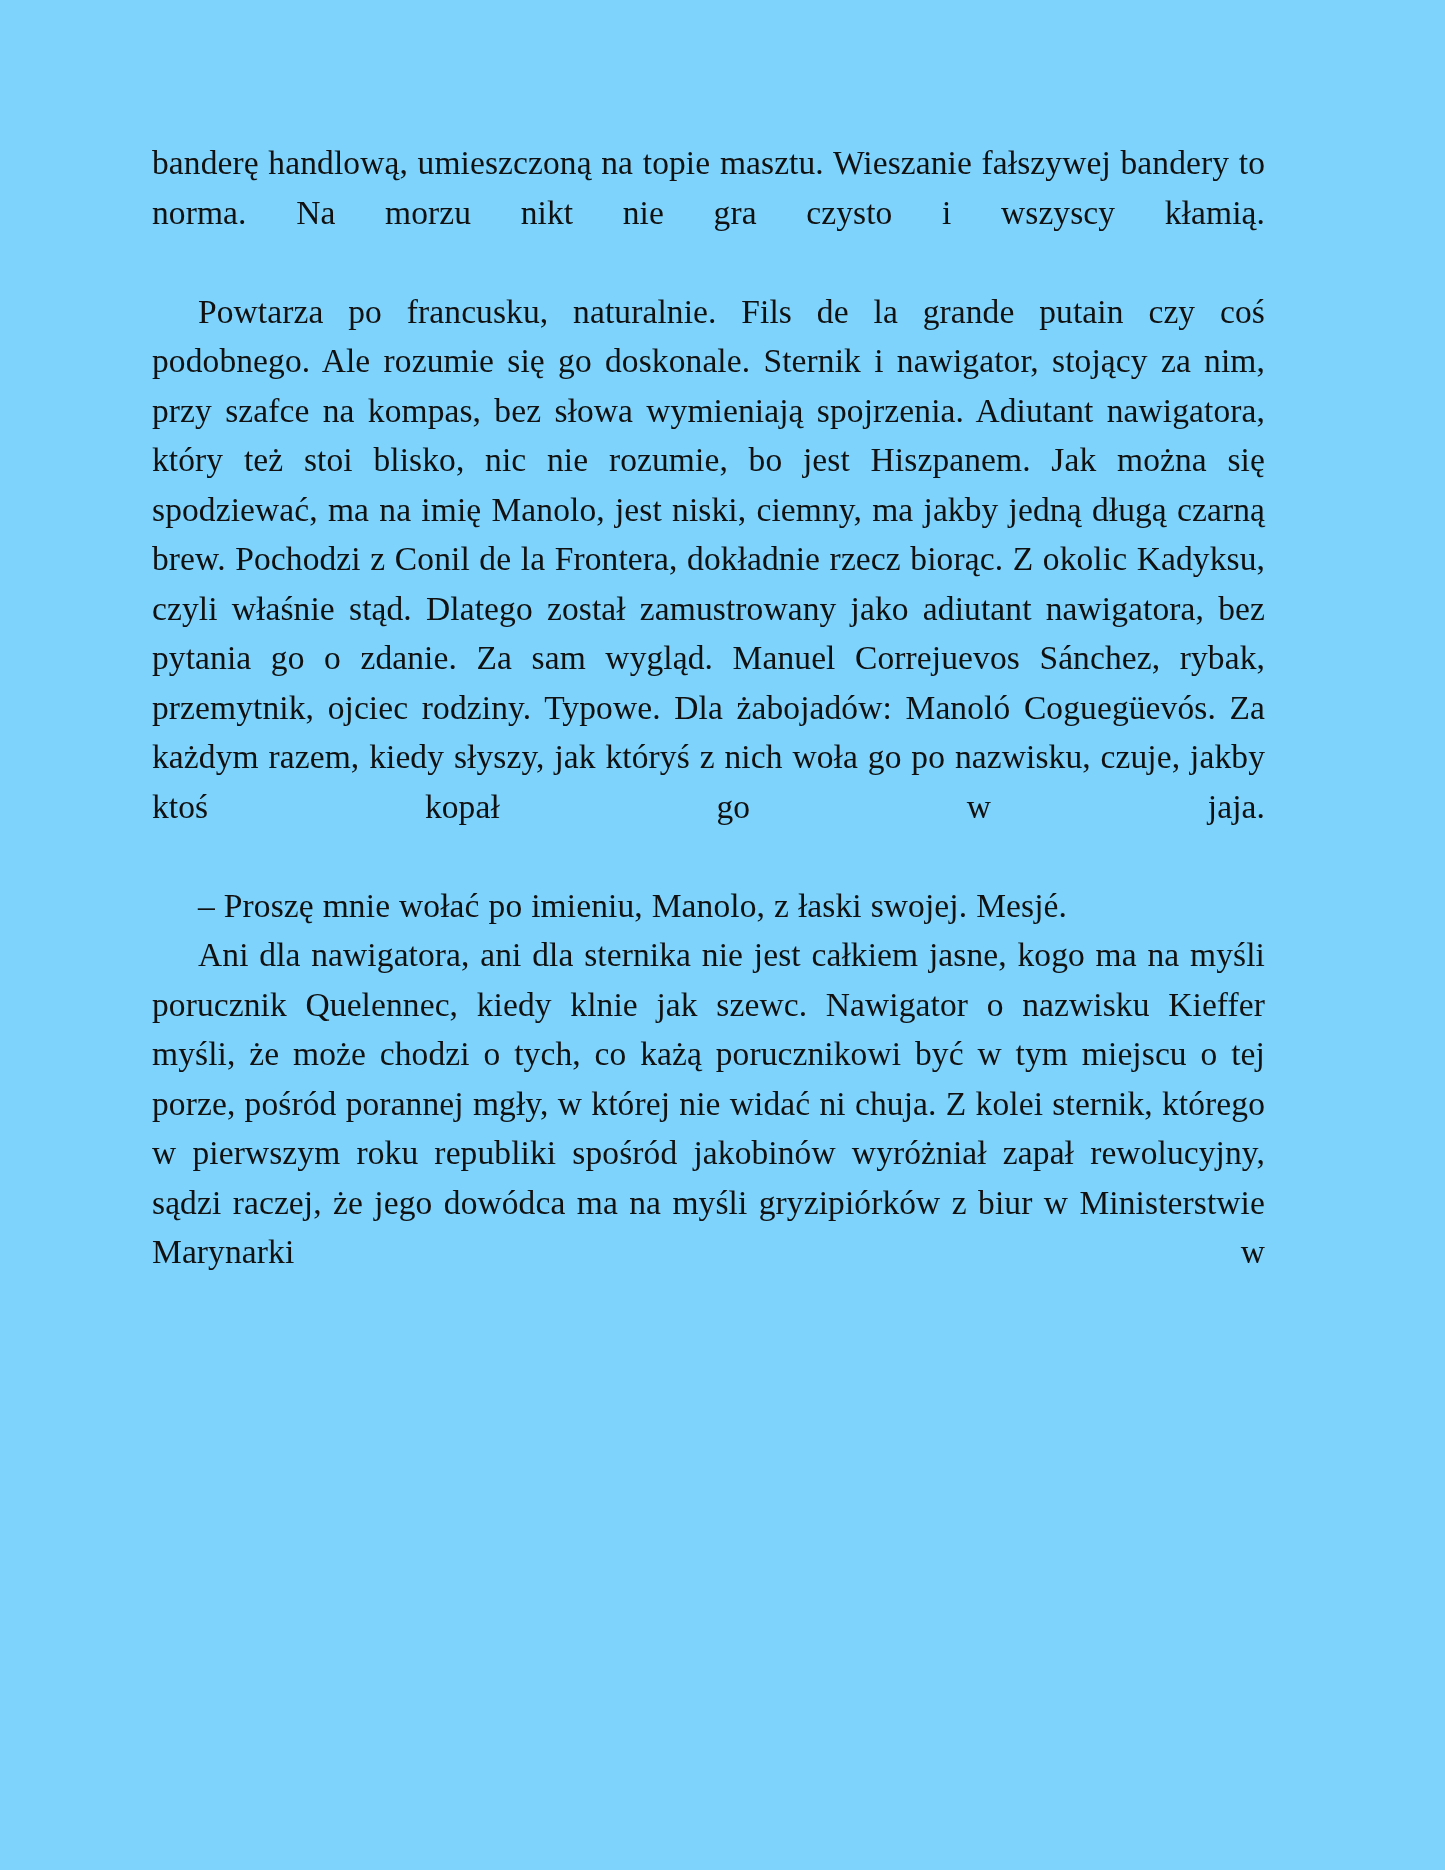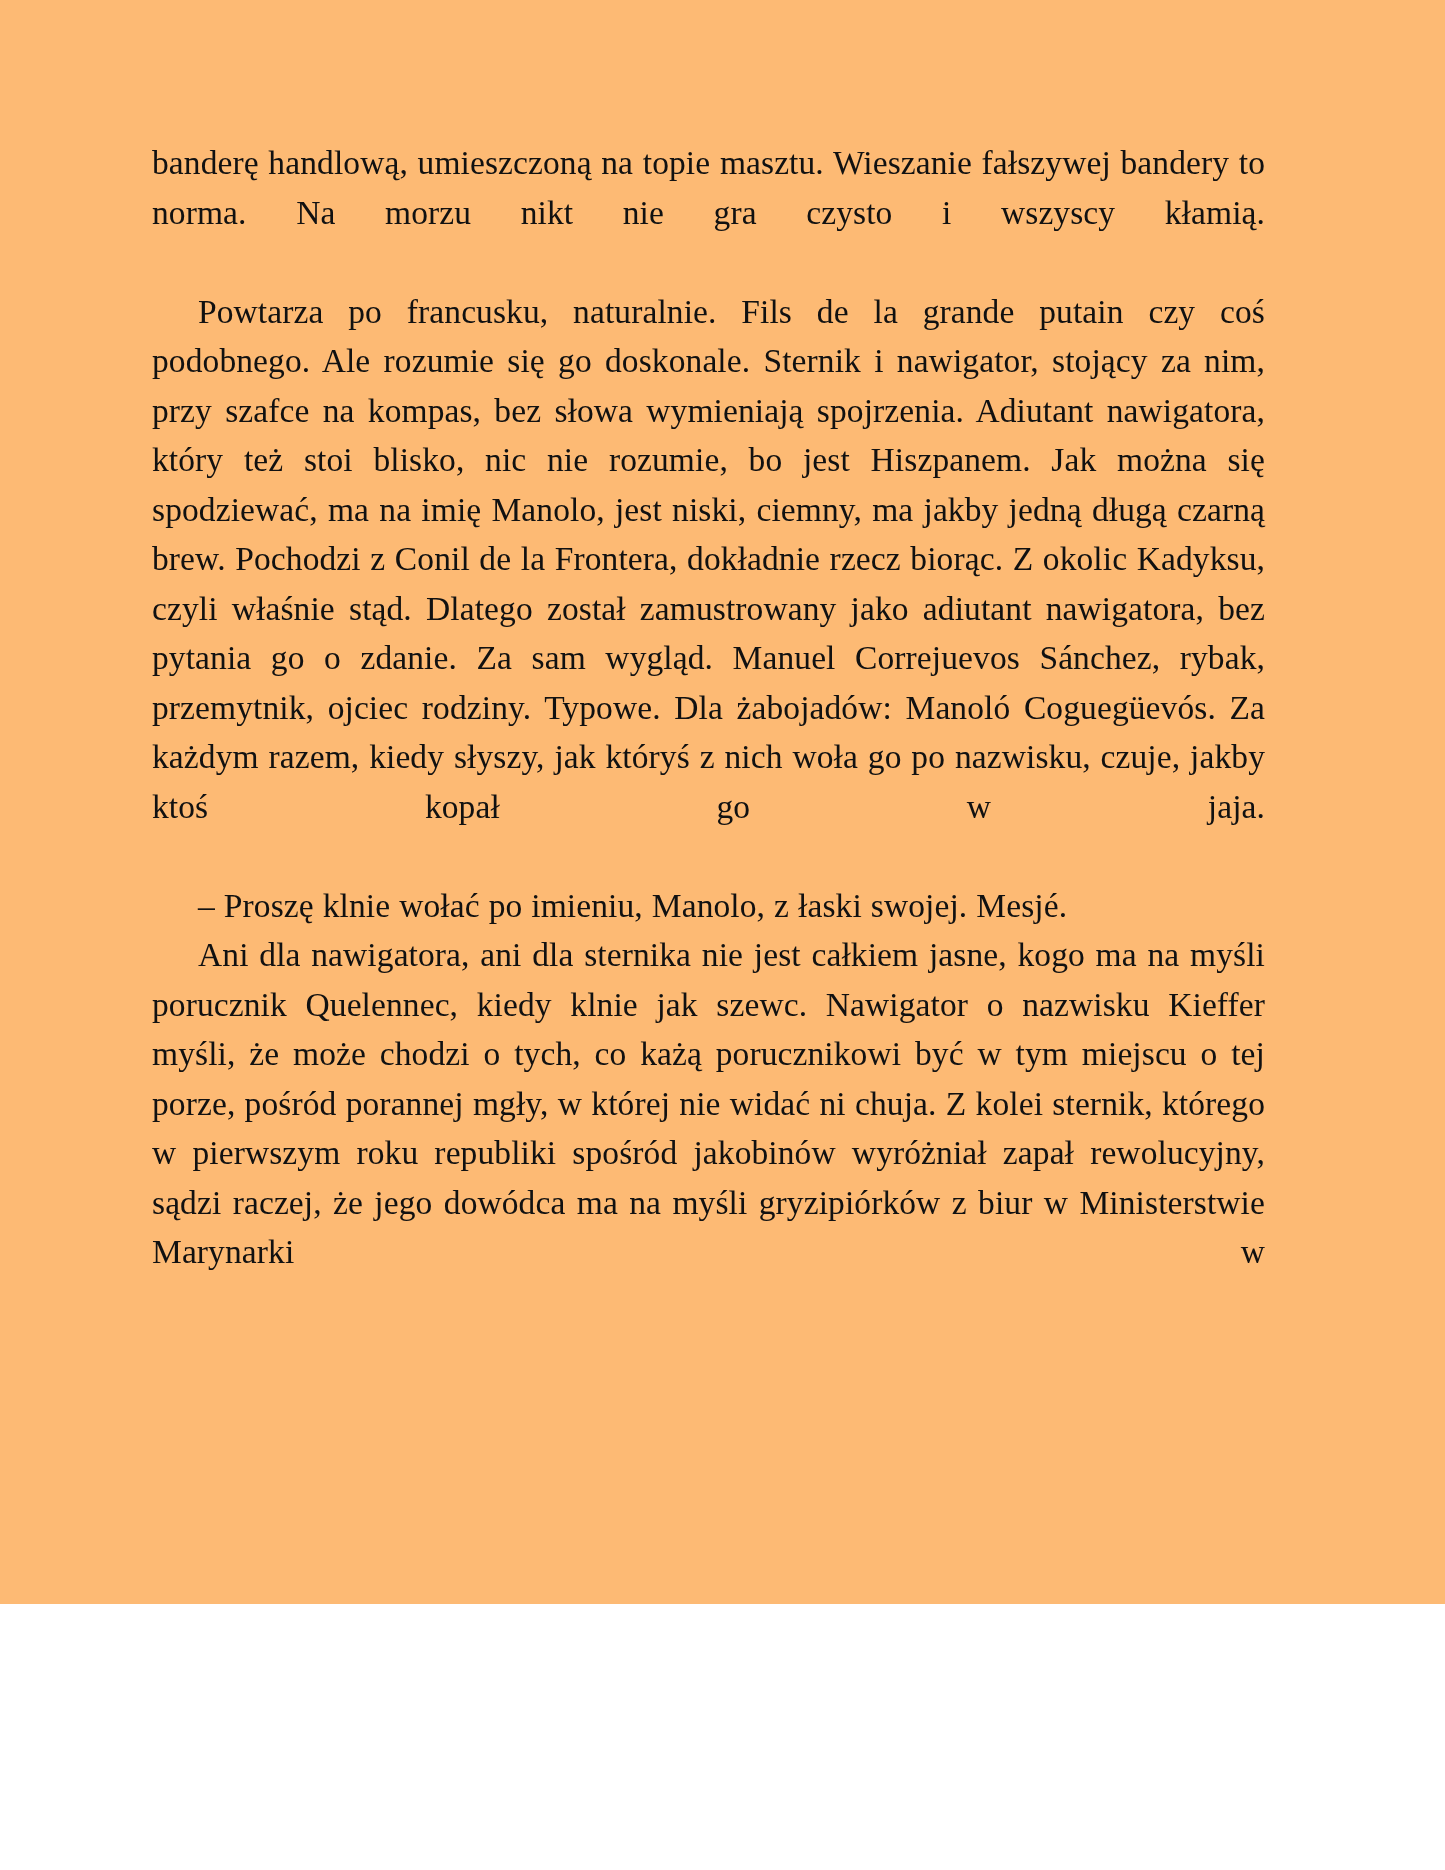--- a/index.html
+++ b/index.html
@@ -7,22 +7,22 @@
     padding: 0;
     background: #ffffff;
   }
   body {
     font-family: "Liberation Serif", "DejaVu Serif", serif;
     color: #111111;
   }
   .page {
     position: relative;
     width: 1445px;
-    height: 1604px;
-    background: #fdba74;
+    height: 1870px;
+    background: #7dd3fc;
     box-sizing: border-box;
     overflow: hidden;
   }
   .text-column {
     position: absolute;
     left: 152px;
     top: 138px;
     width: 1113px;
   }
   .para {
@@ -56,18 +56,18 @@
 <body>
 
 <div class="page">
   <div class="text-column">
 
     <p class="para continued">banderę handlową, umieszczoną na topie masztu. Wieszanie fałszywej bandery to norma. Na morzu nikt nie gra czysto i wszyscy kłamią.</p>
 
 
     <p class="para indented">Powtarza po francusku, naturalnie. Fils de la grande putain czy coś podobnego. Ale rozumie się go doskonale. Sternik i nawigator, stojący za nim, przy szafce na kompas, bez słowa wymieniają spojrzenia. Adiutant nawigatora, który też stoi blisko, nic nie rozumie, bo jest Hiszpanem. Jak można się spodziewać, ma na imię Manolo, jest niski, ciemny, ma jakby jedną długą czarną brew. Pochodzi z Conil de la Frontera, dokładnie rzecz biorąc. Z okolic Kadyksu, czyli właśnie stąd. Dlatego został zamustrowany jako adiutant nawigatora, bez pytania go o zdanie. Za sam wygląd. Manuel Correjuevos Sánchez, rybak, przemytnik, ojciec rodziny. Typowe. Dla żabojadów: Manoló Coguegüevós. Za każdym razem, kiedy słyszy, jak któryś z nich woła go po nazwisku, czuje, jakby ktoś kopał go w jaja.</p>
 
-    <p class="para indented no-stretch">– Proszę klnie wołać po imieniu, Manolo, z łaski swojej. Mesjé.</p>
+    <p class="para indented no-stretch">– Proszę mnie wołać po imieniu, Manolo, z łaski swojej. Mesjé.</p>
 
     <p class="para indented">Ani dla nawigatora, ani dla sternika nie jest całkiem jasne, kogo ma na myśli porucznik Quelennec, kiedy klnie jak szewc. Nawigator o nazwisku Kieffer myśli, że może chodzi o tych, co każą porucznikowi być w tym miejscu o tej porze, pośród porannej mgły, w której nie widać ni chuja. Z kolei sternik, którego w pierwszym roku republiki spośród jakobinów wyróżniał zapał rewolucyjny, sądzi raczej, że jego dowódca ma na myśli gryzipiórków z biur w Ministerstwie Marynarki w</p>
 
   </div>
 </div>
 
 </body></html>

